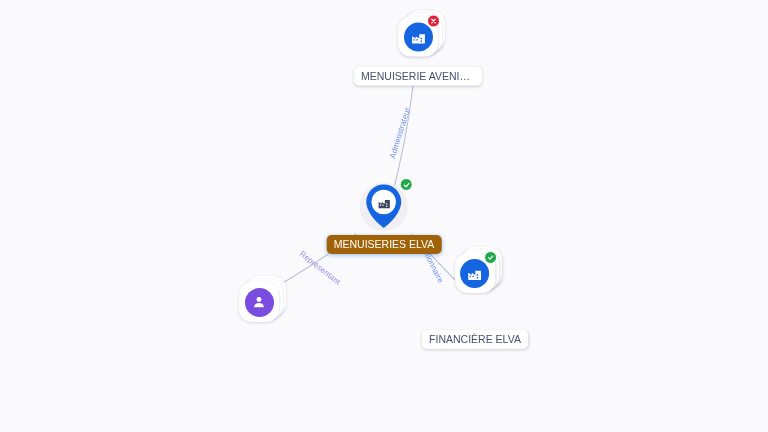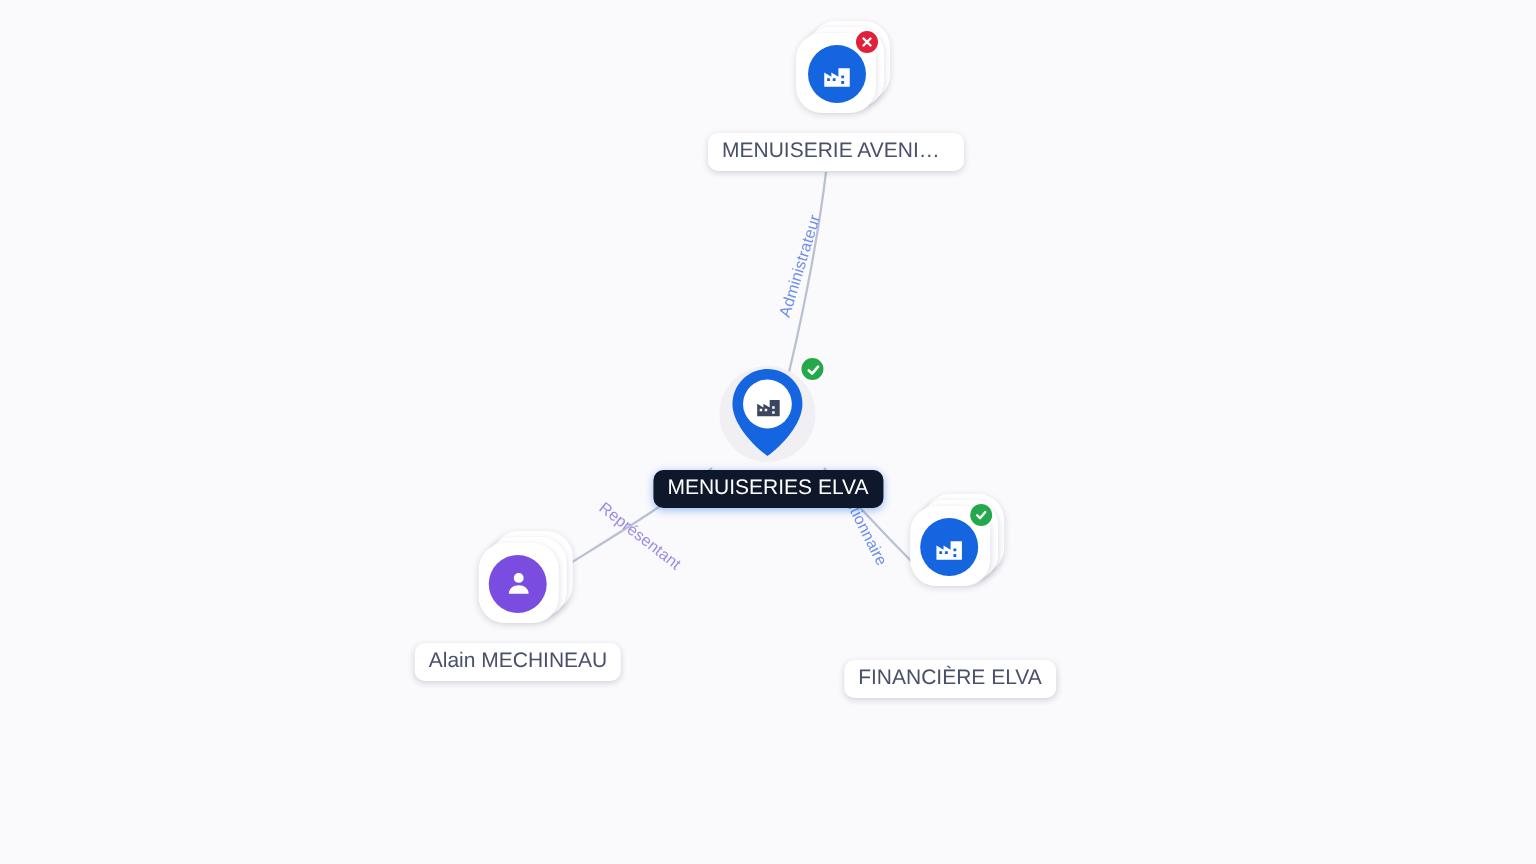--- a/index.html
+++ b/index.html
@@ -105,21 +105,21 @@
     box-shadow: 0 1px 3px rgba(40,50,90,.20);
     color: #48506b;
     font-size: 10.5px;
     line-height: 12px;
     white-space: nowrap;
     overflow: hidden;
     text-overflow: ellipsis;
     text-align: center;
   }
   .node-label.selected {
-    background: #0f172a;
+    background: #a16207;
     color: #ffffff;
     box-shadow: 0 1px 4px rgba(21,101,224,.45);
   }
   .node.root { align-items: center; }
   .node.root .node-label { margin-top: -3px; position: relative; z-index: 8; }
 
   
   .edge-label {
     position: absolute;
     transform-origin: center center;
@@ -194,21 +194,20 @@
       <div class="stack-card s3"></div>
       <div class="stack-card s2"></div>
       <div class="stack-card s1"></div>
       <div class="avatar person">
         <svg width="16" height="16" viewBox="0 0 24 24" fill="#ffffff">
           <circle cx="12" cy="8.2" r="3.7"></circle>
           <path d="M4.6 20c0-4.1 3.3-6.4 7.4-6.4s7.4 2.3 7.4 6.4H4.6z"></path>
         </svg>
       </div>
     </div>
-    <div class="node-label">Alain MECHINEAU</div>
   </div>
 
   <div class="node" id="node-financiere-elva" style="left: 475px; top: 297px; gap: 27px;">
     <div class="node-art">
       <div class="stack-card s3"></div>
       <div class="stack-card s2"></div>
       <div class="stack-card s1"></div>
       <div class="avatar company">
         <svg width="17" height="17" viewBox="0 0 24 24" fill="#ffffff">
           <path d="M3 21V11l5 3V11l5 3V8h8v13H3zm12-8v2h2v-2h-2zm0 4v2h2v-2h-2zM5 15v2h2v-2H5zm4 0v2h2v-2H9z"></path>

